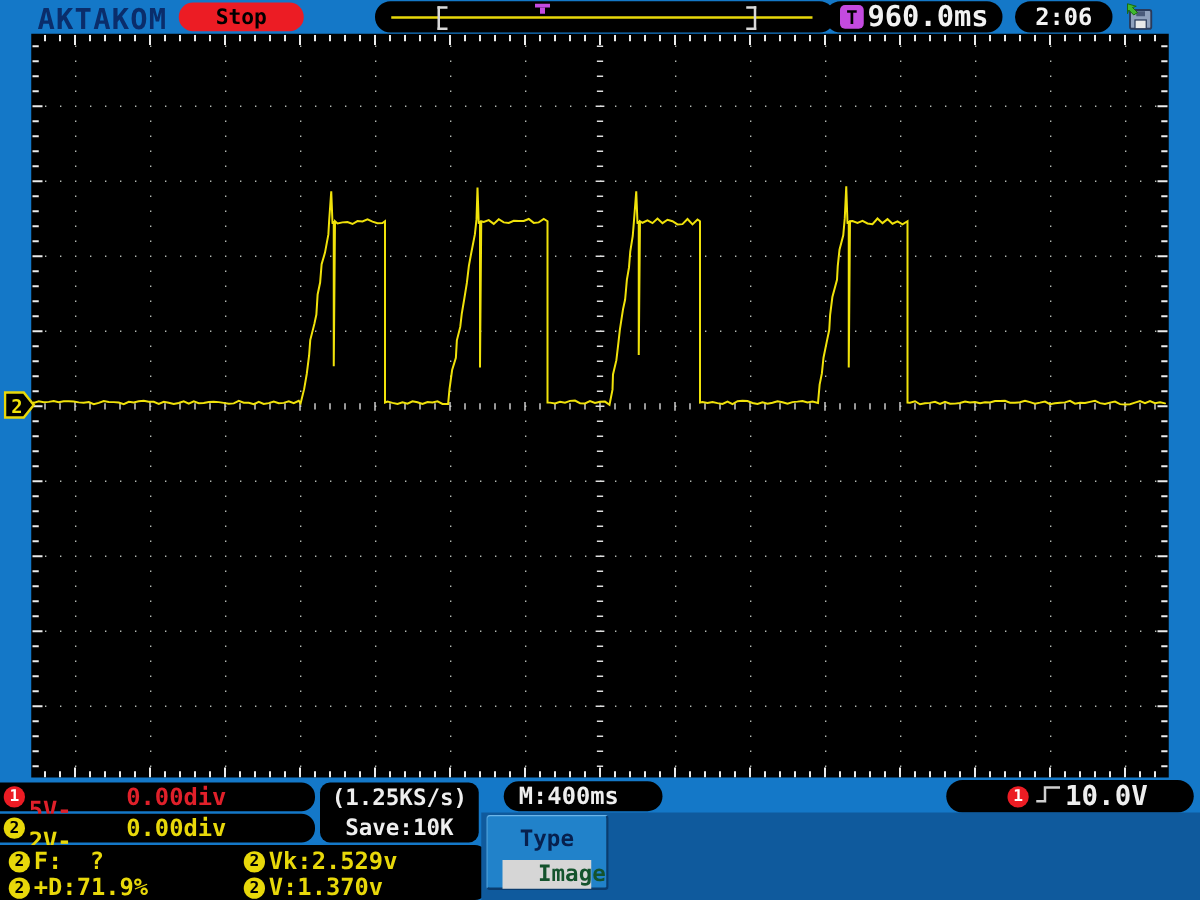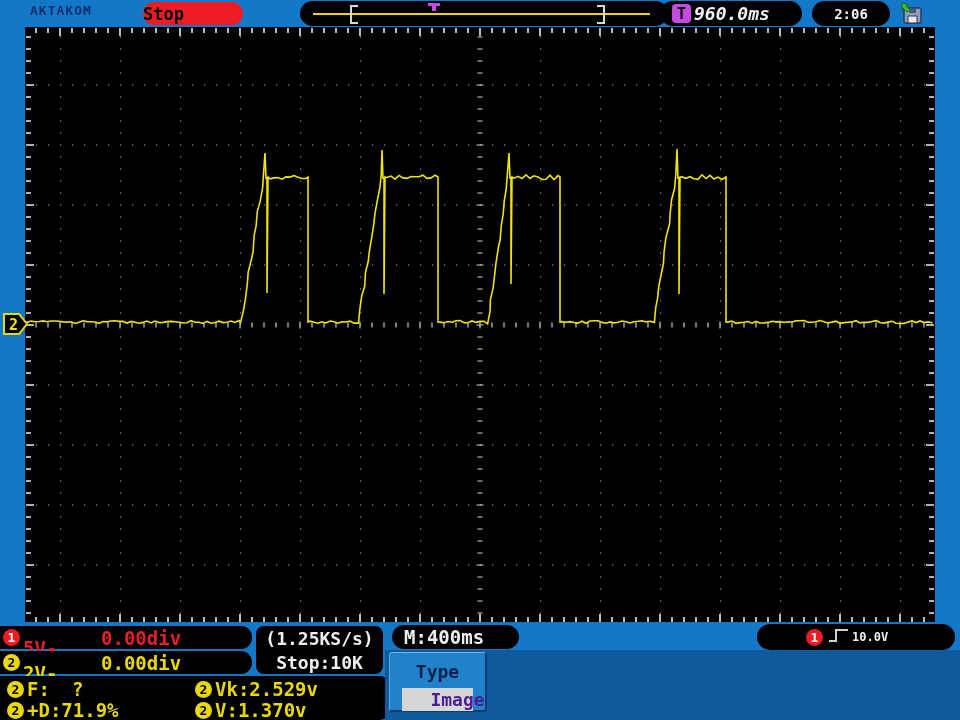--- a/index.html
+++ b/index.html
@@ -5,78 +5,78 @@
   html,body{margin:0;padding:0;}
   body{
     width:960px;height:720px;position:relative;overflow:hidden;
     background:var(--frame-blue,#1478c8);
     font-family:"DejaVu Sans Mono","Liberation Mono",monospace;
     -webkit-font-smoothing:none;
   }
   .abs{position:absolute;}
 
   
-  .brand{left:30px;top:3px;font-size:13px;font-weight:bold;color:#0a2d6b;letter-spacing:1px;}
+  .brand{left:30px;top:3px;font-size:23px;font-weight:bold;color:#0a2d6b;letter-spacing:1px;}
   .stop-badge{left:143px;top:2px;width:100px;height:23px;background:var(--stop-red,#ec1c24);
-    border-radius:12px;display:flex;align-items:center;
+    border-radius:12px;display:flex;align-items:center;justify-content:center;
     color:#000;font-size:17px;font-weight:bold;}
   .hpos{left:300px;top:1px;width:368px;height:25px;background:#000;border-radius:13px;}
   .hpos-line{left:13px;top:12px;width:337px;height:2px;background:#e8d80a;}
   .bracket{top:4px;width:6px;height:15px;border:2px solid #d8d8d8;background:transparent;}
   .bracket-l{left:50px;border-right:none;}
   .bracket-r{left:297px;border-left:none;}
   .tmark{left:128px;top:2px;width:12px;height:8px;}
   .tmark::before{content:"";position:absolute;left:0;top:0;width:12px;height:3px;background:var(--trigger-purple,#c44ae0);}
   .tmark::after{content:"";position:absolute;left:4px;top:3px;width:4px;height:5px;background:var(--trigger-purple,#c44ae0);}
   .trig-time{left:660px;top:1px;width:142px;height:25px;background:#000;border-radius:13px;
     display:flex;align-items:center;gap:3px;padding-left:12px;box-sizing:border-box;}
   .t-icon{width:19px;height:19px;background:var(--trigger-purple,#c44ae0);border-radius:4px;
     color:#000;font-size:15px;font-weight:bold;display:flex;align-items:center;justify-content:center;}
-  .trig-time-text{color:#f2f2f2;font-size:18px;font-weight:bold;font-style:italic;}
+  .trig-time-text{color:#f2f2f2;font-size:23px;font-weight:bold;}
   .clock{left:812px;top:1px;width:78px;height:25px;background:#000;border-radius:13px;
-    display:flex;align-items:center;justify-content:center;color:#f2f2f2;font-size:14px;font-weight:bold;text-align:center;}
+    display:flex;align-items:center;justify-content:center;color:#f2f2f2;font-size:19px;font-weight:bold;text-align:center;}
   .storage{left:899px;top:2px;}
 
   
   .display{left:25px;top:27px;width:910px;height:595px;background:#000;}
   .ch-marker{left:3px;top:312px;}
 
   
   .chrow{left:0;width:252px;height:23px;background:#000;border-radius:0 11px 11px 0;
     display:flex;align-items:center;font-size:19px;font-weight:bold;}
   .ch1{top:626px;color:var(--ch1-red,#e0202a);}
   .ch2{top:651px;color:var(--ch2-yellow,#e8d80a);}
   .badge{width:17px;height:17px;border-radius:50%;flex:0 0 17px;
     display:flex;align-items:center;justify-content:center;
     font-size:13px;font-weight:bold;margin:0 3px 0 3px;}
   .badge-red{background:var(--stop-red,#ec1c24);color:#fff;}
   .badge-yel{background:var(--ch2-yellow,#e8d80a);color:#000;}
   .ch-scale{width:78px;margin-top:21px;}
   .sample-block{left:256px;top:626px;width:127px;height:48px;background:#000;border-radius:8px;
     color:#eee;font-size:18px;font-weight:bold;display:flex;flex-direction:column;
     justify-content:space-around;align-items:center;}
-  .m-block{left:392px;top:625px;width:127px;height:24px;background:#000;border-radius:12px;
+  .m-block{left:403px;top:625px;width:127px;height:24px;background:#000;border-radius:12px;
     color:#eee;font-size:19px;font-weight:bold;display:flex;align-items:center;padding-left:12px;box-sizing:border-box;}
   .trig-block{left:757px;top:624px;width:198px;height:26px;background:#000;border-radius:13px;
     display:flex;align-items:center;padding-left:46px;box-sizing:border-box;gap:2px;}
-  .trig-level{color:#eee;font-size:12px;font-weight:bold;}
+  .trig-level{color:#eee;font-size:22px;font-weight:bold;}
   .meas-block{left:0;top:676px;width:390px;height:44px;background:#000;border-radius:0 10px 10px 0;}
   .meas-item{position:absolute;display:flex;align-items:center;
     color:var(--ch2-yellow,#e8d80a);font-size:19px;font-weight:bold;white-space:pre;}
   .meas-q{margin-left:22px;}
 
   
   .menu{left:385px;top:650px;width:575px;height:86px;background:var(--menu-blue,#0f5a9d);}
   .softbtn{position:absolute;background:var(--button-blue,#2182ca);border-radius:3px;
     border-top:1px solid #6cb6ea;border-left:1px solid #5aaae0;
     border-bottom:2px solid #0a3c6e;border-right:2px solid #0a3c6e;
     color:#07204e;font-weight:bold;font-size:18px;box-sizing:border-box;}
   .type-btn{left:4px;top:2px;width:98px;height:60px;text-align:center;}
   .type-label{margin-top:8px;}
-  .type-value{margin:6px 12px 0 12px;background:#d6d6d6;color:#4c1d95;height:23px;
+  .type-value{margin:6px 12px 0 12px;background:#d6d6d6;color:#14532d;height:23px;
     display:flex;align-items:center;justify-content:center;padding-left:40px;}
   .save-btn{left:332px;top:2px;width:108px;height:61px;display:flex;align-items:center;justify-content:center;}
 </style>
 </head>
 <body>
 
 <div class="abs brand">AKTAKOM</div>
 
 <div class="abs stop-badge">
   <span>Stop</span>
@@ -128,21 +128,21 @@
 </div>
 
 <div class="abs chrow ch2">
   <span class="badge badge-yel">2</span>
   <span class="ch-scale">2V-</span>
   <span>0.00div</span>
 </div>
 
 <div class="abs sample-block">
   <span>(1.25KS/s)</span>
-  <span>Stop:10K</span>
+  <span>Save:10K</span>
 </div>
 
 <div class="abs m-block">
   <span>M:400ms</span>
 </div>
 
 <div class="abs trig-block">
   <span class="badge badge-red">1</span>
   <span>
     <svg width="22" height="19" viewBox="0 0 22 19">

